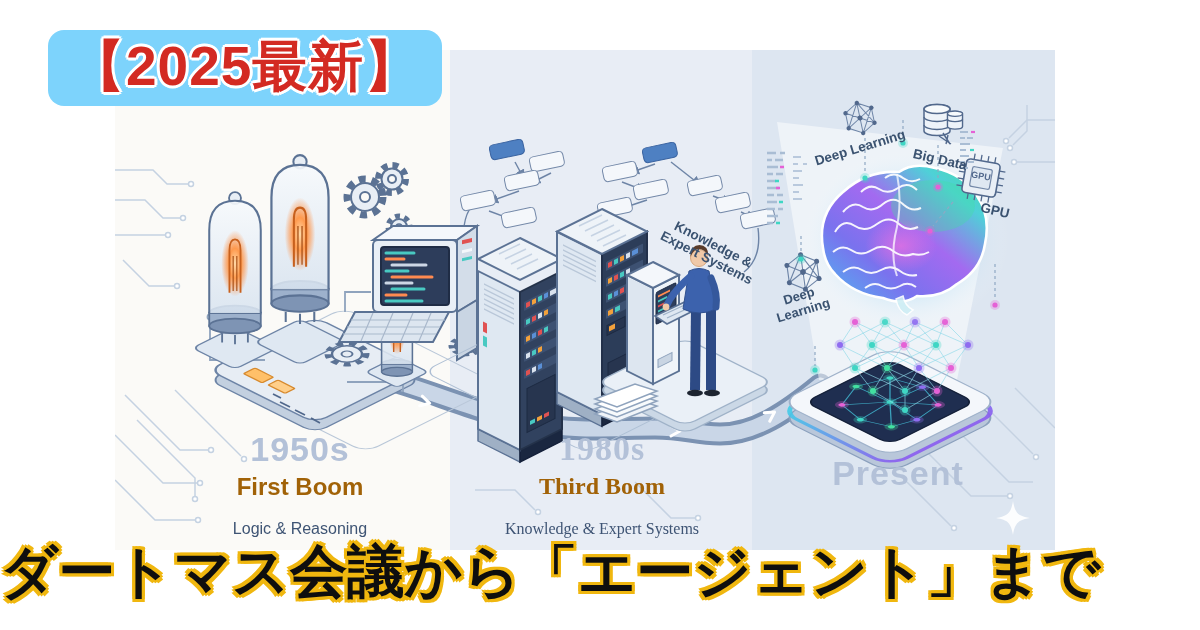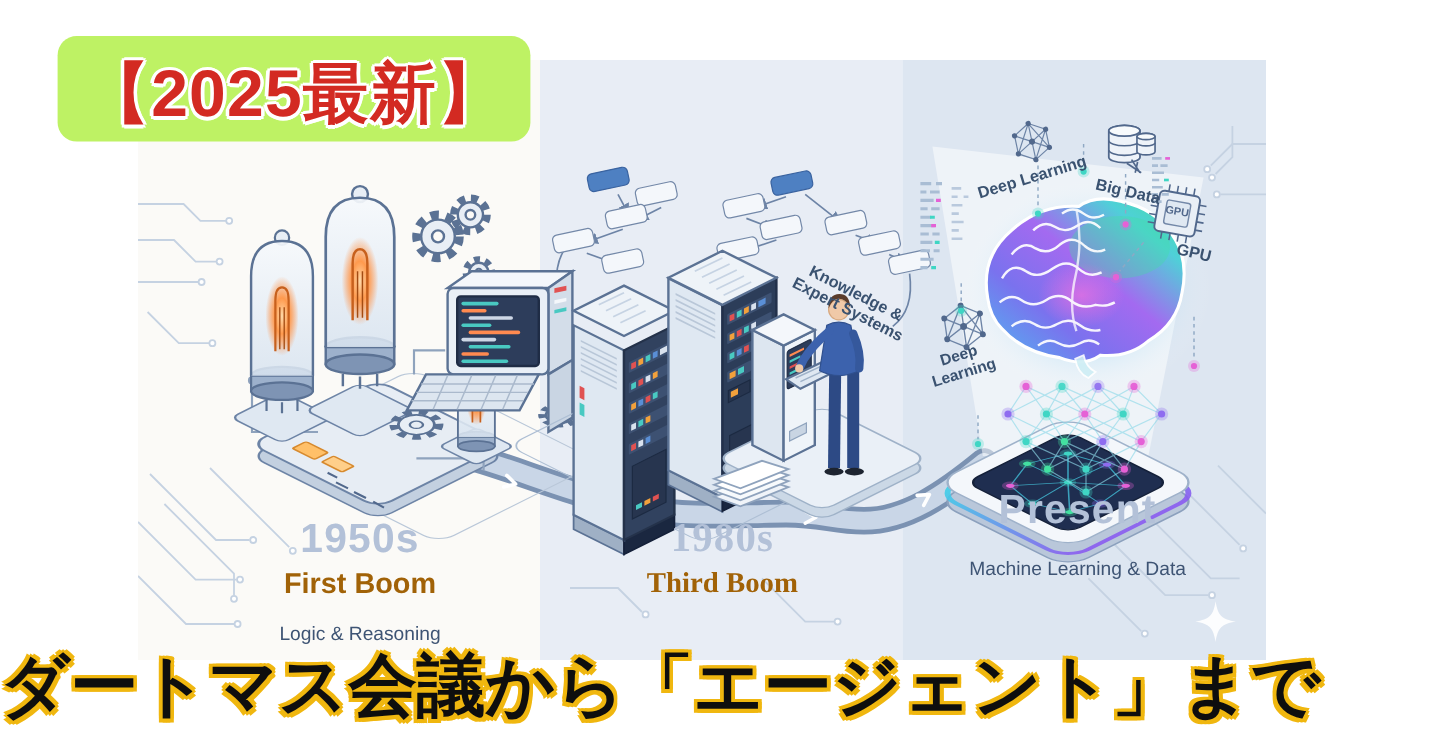--- a/index.html
+++ b/index.html
@@ -1,20 +1,20 @@
 <!DOCTYPE html>
 <html><head>
 <meta charset="utf-8">
 <style>
   html,body{margin:0;padding:0;background:#fff;}
   .canvas{position:relative;width:1200px;height:630px;background:#ffffff;overflow:hidden;
           font-family:"Liberation Sans","DejaVu Sans",sans-serif;}
   .stage-svg{position:absolute;left:115px;top:50px;}
-  .badge{position:absolute;left:48px;top:30px;background:#bef264;border-radius:16px;
-         padding:14px 22px 6px 22px;z-index:30;}
+  .badge{position:absolute;left:48px;top:30px;background:#7dd3fc;border-radius:16px;
+         padding:2px 22px 6px 22px;z-index:30;}
   .badge-text{font-size:55px;font-weight:800;color:#d32a22;letter-spacing:1px;line-height:68px;
       text-shadow:-2px -2px 0 #fff,2px -2px 0 #fff,-2px 2px 0 #fff,2px 2px 0 #fff,
                   -3px 0 0 #fff,3px 0 0 #fff,0 -3px 0 #fff,0 3px 0 #fff;}
   .main-title{position:absolute;left:0;top:534px;width:1030px;text-align:left;z-index:30;
       font-size:57px;font-weight:900;color:#0e0e0e;white-space:nowrap;letter-spacing:0px;
       text-shadow:-3px -3px 0 #f0b70f,3px -3px 0 #f0b70f,-3px 3px 0 #f0b70f,3px 3px 0 #f0b70f,
                   -3px 0 0 #f0b70f,3px 0 0 #f0b70f,0 -3px 0 #f0b70f,0 3px 0 #f0b70f;}
   .era-label{position:absolute;text-align:center;transform:translateX(-50%);z-index:20;width:320px;}
   .era-period{font-size:34px;font-weight:bold;color:#b3c1d8;letter-spacing:1px;line-height:42px;}
   .era-boom{font-size:24px;font-weight:bold;color:#a16207;margin-top:3px;line-height:27px;text-align:center;}
@@ -605,24 +605,24 @@
   </div>
 
   <div class="era-label" style="left:300px;top:428px;">
     <div class="era-period">1950s</div>
     <div class="era-boom">First Boom</div>
     <div class="era-sub">Logic &amp; Reasoning</div>
   </div>
   <div class="era-label" style="left:602px;top:428px;font-family:Liberation Serif, serif;">
     <div class="era-period">1980s</div>
     <div class="era-boom">Third Boom</div>
+    <div class="era-sub">Knowledge &amp; Expert Systems</div>
   </div>
-  <div class="era-label" style="left:898px;top:404px;">
+  <div class="era-label" style="left:898px;top:452px;">
     <div class="era-period">Present</div>
-    <div class="era-sub">Machine Learning &amp; Data</div>
   </div>
 
   <div class="float-label lbl-sm" style="left:630px;top:236px;width:160px;transform:rotate(27deg);">
     <div>Knowledge &amp;</div>
     <div>Expert Systems</div>
   </div>
 
   <div class="float-label lbl-sm" style="left:790px;top:140px;width:140px;transform:rotate(-17deg);">Deep Learning</div>
   <div class="float-label lbl-sm" style="left:880px;top:152px;width:120px;transform:rotate(13deg);">Big Data</div>
   <div class="float-label lbl-xs" style="left:961px;top:171px;width:40px;transform:rotate(10deg);font-weight:bold;">GPU</div>

